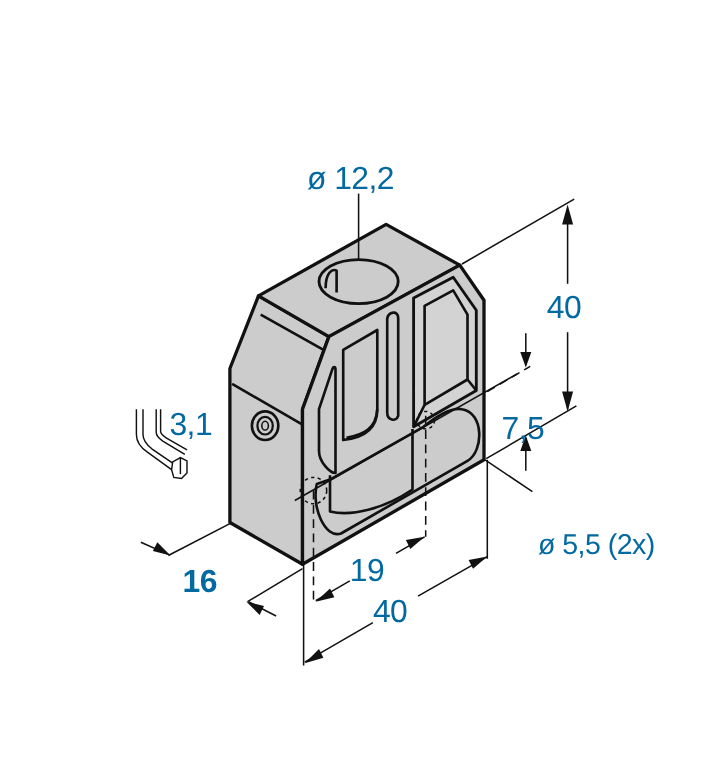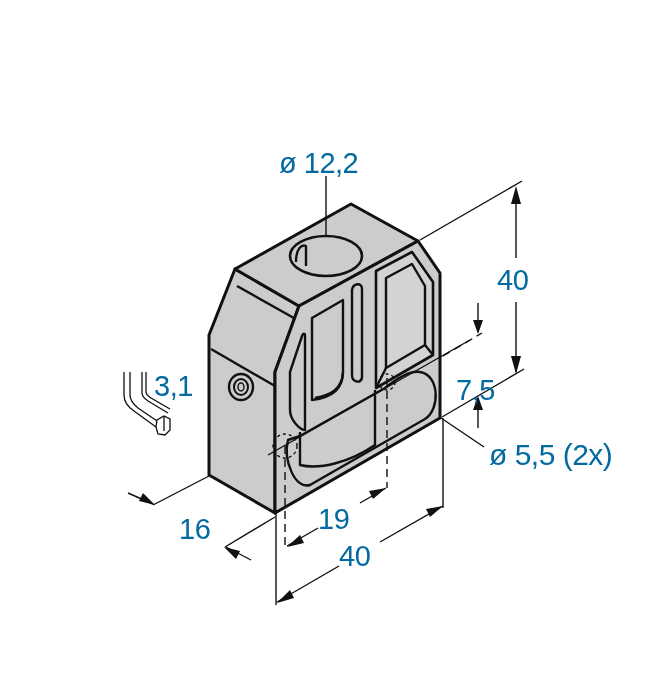--- a/index.html
+++ b/index.html
@@ -7,21 +7,21 @@
     #drawing { position: absolute; left: 0; top: 0; width: 650px; height: 700px; }
     .label {
       position: absolute;
       font-family: "Liberation Sans", sans-serif;
       font-size: 29px;
       color: #0369a1;
       white-space: nowrap;
       line-height: 1;
       letter-spacing: -0.5px;
     }
-    .label.small { font-size: 30px; }
+    .label.small { font-size: 26px; margin-top: 42px; }
     .ln { stroke: #111; stroke-width: 1.4; fill: none; }
     .face { fill: #cccccc; stroke: #111; stroke-width: 3; stroke-linejoin: round; }
     .faceLight { fill: #d3d3d3; stroke: #111; stroke-width: 2.6; stroke-linejoin: round; }
     .inner { fill: none; stroke: #111; stroke-width: 2.4; stroke-linejoin: round; }
     .dash { stroke: #111; stroke-width: 1.4; stroke-dasharray: 8 5; fill: none; }
     .arrow { fill: #111; }
   </style>
 </head>
 <body>
 
@@ -113,15 +113,15 @@
     <path d="M156,427 L158,434 L165,435 L170,430 L170,419 L164,416 L157,420 Z" fill="#fff"></path>
     <line x1="164" y1="416" x2="164" y2="431"></line>
   </g>
 </svg>
 
 <div class="label" style="left:279px; top:149px;">ø 12,2</div>
 <div class="label" style="left:497px; top:266px;">40</div>
 <div class="label" style="left:456px; top:352px;margin-top:24px;">7,5</div>
 <div class="label small" style="left:489px; top:440px;">ø 5,5 (2x)</div>
 <div class="label" style="left:154px; top:372px;">3,1</div>
-<div class="label" style="left:179px; top:515px;">16</div>
+<div class="label" style="left:166px; top:515px;font-weight:bold;">16</div>
 <div class="label" style="left:318px; top:505px;">19</div>
 <div class="label" style="left:339px; top:542px;">40</div>
 
 </body></html>

